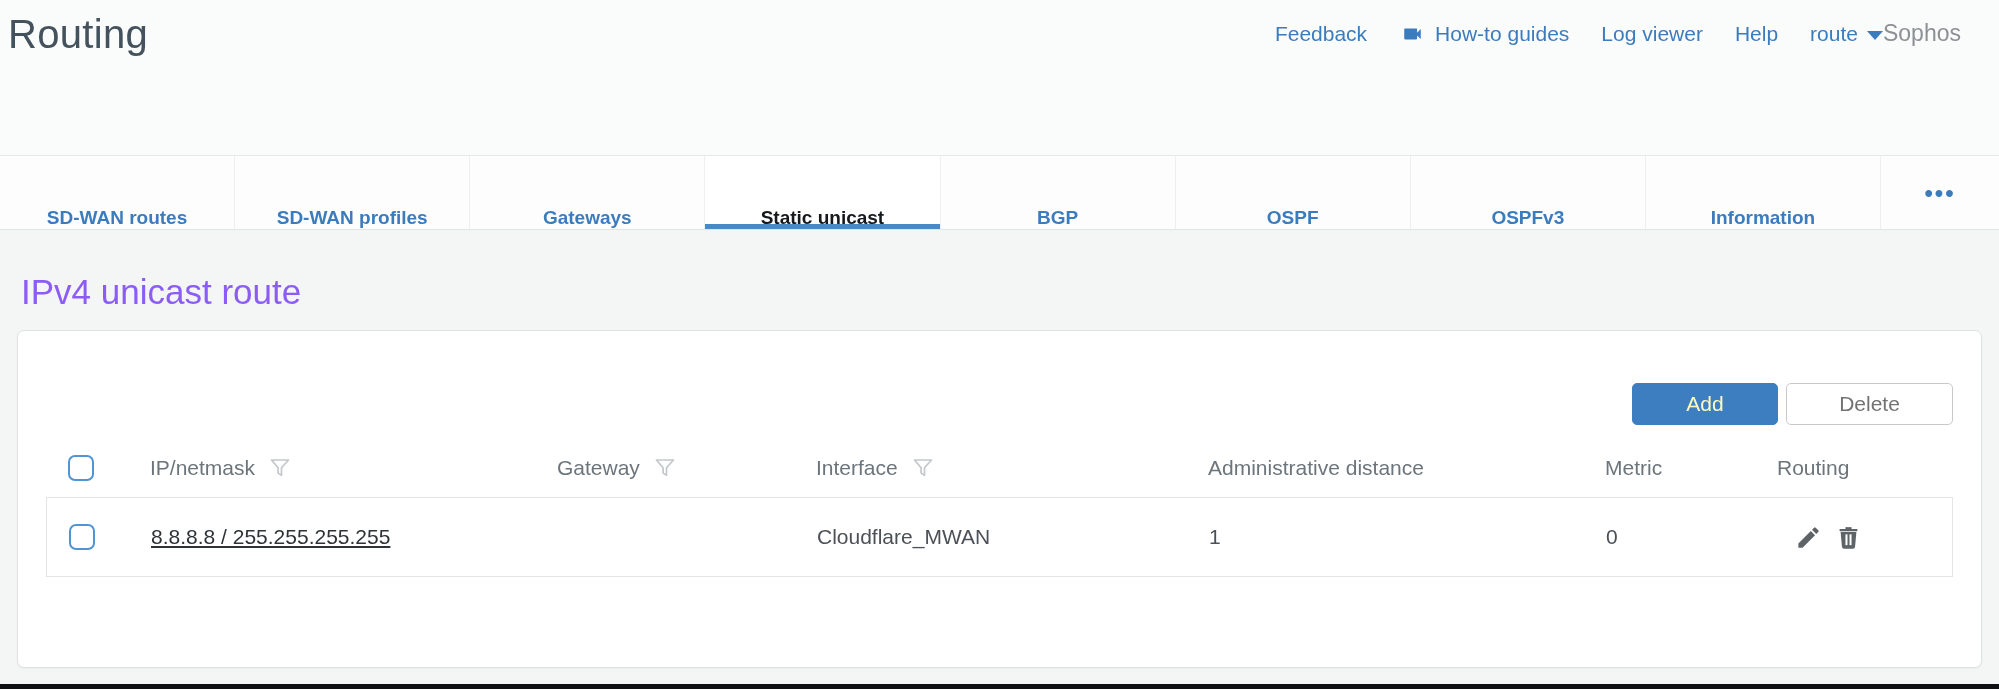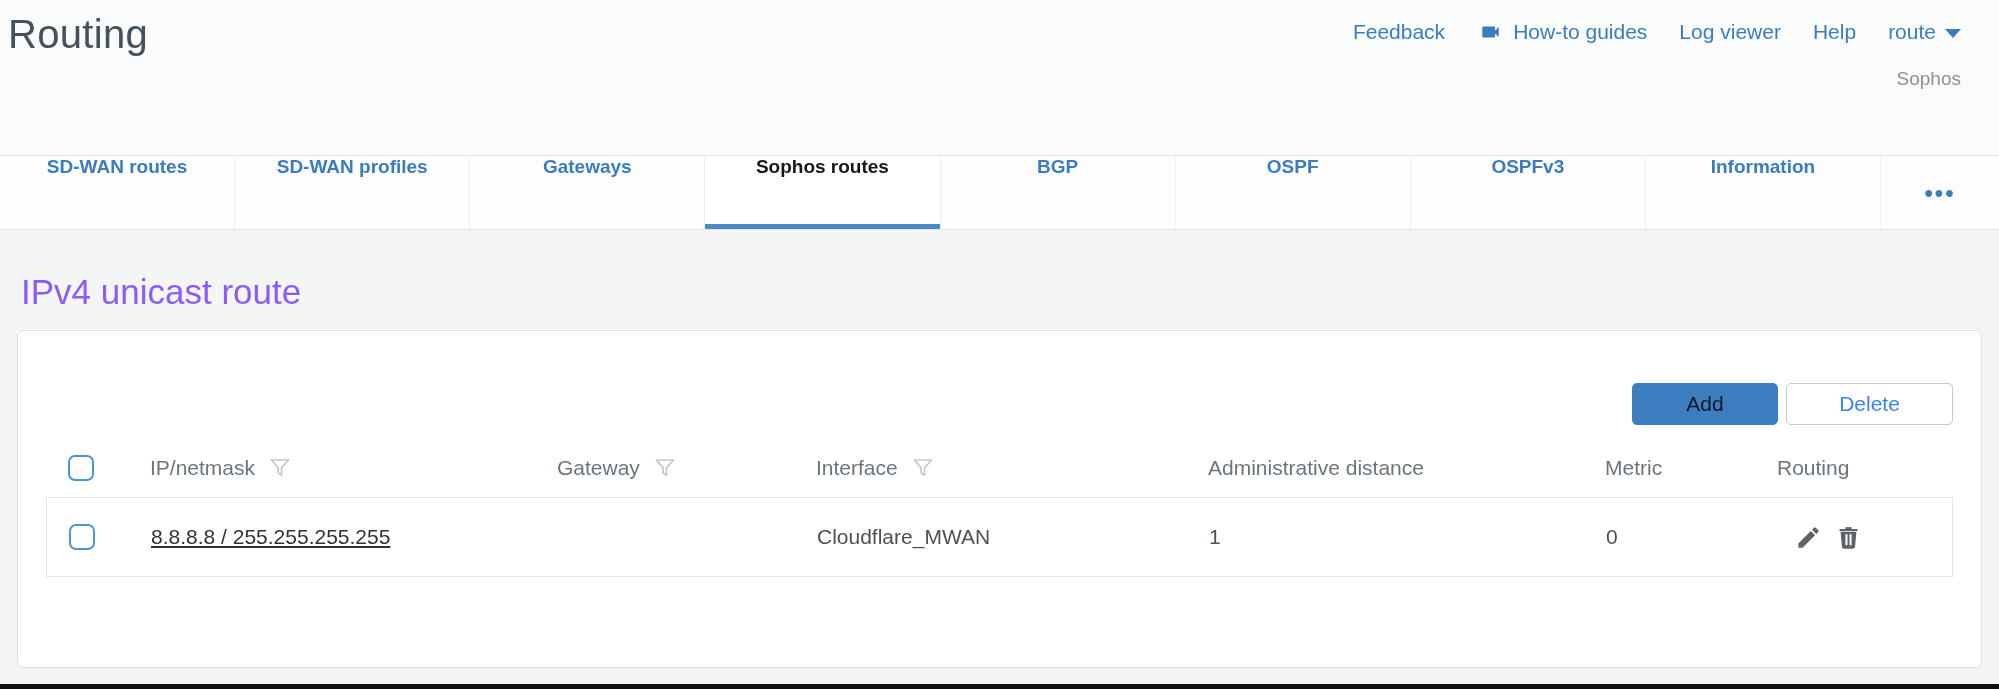--- a/index.html
+++ b/index.html
@@ -21,53 +21,53 @@
     padding: 10px 38px 0 8px;
     background: #fafbfb;
   }
   .page-title {
     font-size: 40px;
     font-weight: 400;
     color: #43525c;
     letter-spacing: 0.3px;
     padding-top: 2px;
   }
-  .top-right { display: flex; flex-direction: column; align-items: flex-end; padding-top: 10px; gap: 13px; }
+  .top-right { display: flex; align-items: center; padding-top: 10px; }
   .nav-links { display: flex; align-items: center; gap: 32px; }
   .nav-link {
     font-size: 21px;
     color: #3b7cbe;
     cursor: pointer;
     display: flex;
     align-items: center;
     gap: 9px;
     white-space: nowrap;
   }
   .caret {
     width: 0; height: 0;
     border-left: 8px solid transparent;
     border-right: 8px solid transparent;
     border-top: 9px solid #3b7cbe;
     margin-top: 3px;
   }
-  .brand { margin-top: 11px; font-size: 19px; color: #8c9196; }
+  .brand { font-size: 23px; color: #8c9196; }
 
   
   .tabbar {
     height: 75px;
     flex: 0 0 75px;
     background: #fdfdfe;
     border-top: 1px solid #e7e8ea;
     border-bottom: 1px solid #e2e4e5;
     display: flex;
   }
   .tab {
     flex: 1 1 0;
     display: flex;
-    align-items: flex-start;
+    align-items: flex-end;
     justify-content: center;
     font-size: 19px;
     font-weight: 700;
     color: #3b7cbe;
     border-right: 1px solid #efeff1;
     position: relative;
     cursor: pointer;
     white-space: nowrap;
   }
   .tab.active { background: #ffffff; color: #15191d; }
@@ -106,22 +106,22 @@
     box-shadow: 0 1px 2px rgba(0,0,0,0.04);
   }
   .toolbar { display: flex; justify-content: flex-end; gap: 8px; padding: 52px 28px 16px; }
   .btn {
     height: 42px;
     font-size: 21px;
     font-family: "Liberation Sans", sans-serif;
     border-radius: 5px;
     cursor: pointer;
   }
-  .btn-add { background: #3d7ec0; border: 1px solid #3d7ec0; color: #0f172a; min-width: 146px; }
-  .btn-delete { background: #ffffff; border: 1px solid #c7c9cb; color: #3b82f6; min-width: 167px; }
+  .btn-add { background: #3d7ec0; border: 1px solid #3d7ec0; color: #fef9c3; min-width: 146px; }
+  .btn-delete { background: #ffffff; border: 1px solid #c7c9cb; color: #737373; min-width: 167px; }
 
   .table { margin: 0 28px; }
   .thead, .trow {
     display: grid;
     grid-template-columns: 104px 407px 259px 392px 397px 172px 1fr;
     align-items: center;
   }
   .thead { height: 54px; color: #6c757c; font-size: 21px; }
   .th { display: flex; align-items: center; gap: 13px; }
   .trow {
@@ -184,21 +184,21 @@
   <div class="tab">
       <span>SD-WAN routes</span>
     </div>
   <div class="tab">
       <span>SD-WAN profiles</span>
     </div>
   <div class="tab">
       <span>Gateways</span>
     </div>
   <div class="tab active">
-      <span>Sophos routes</span>
+      <span>Static unicast</span>
     </div>
   <div class="tab">
       <span>BGP</span>
     </div>
   <div class="tab">
       <span>OSPF</span>
     </div>
   <div class="tab">
       <span>OSPFv3</span>
     </div>

